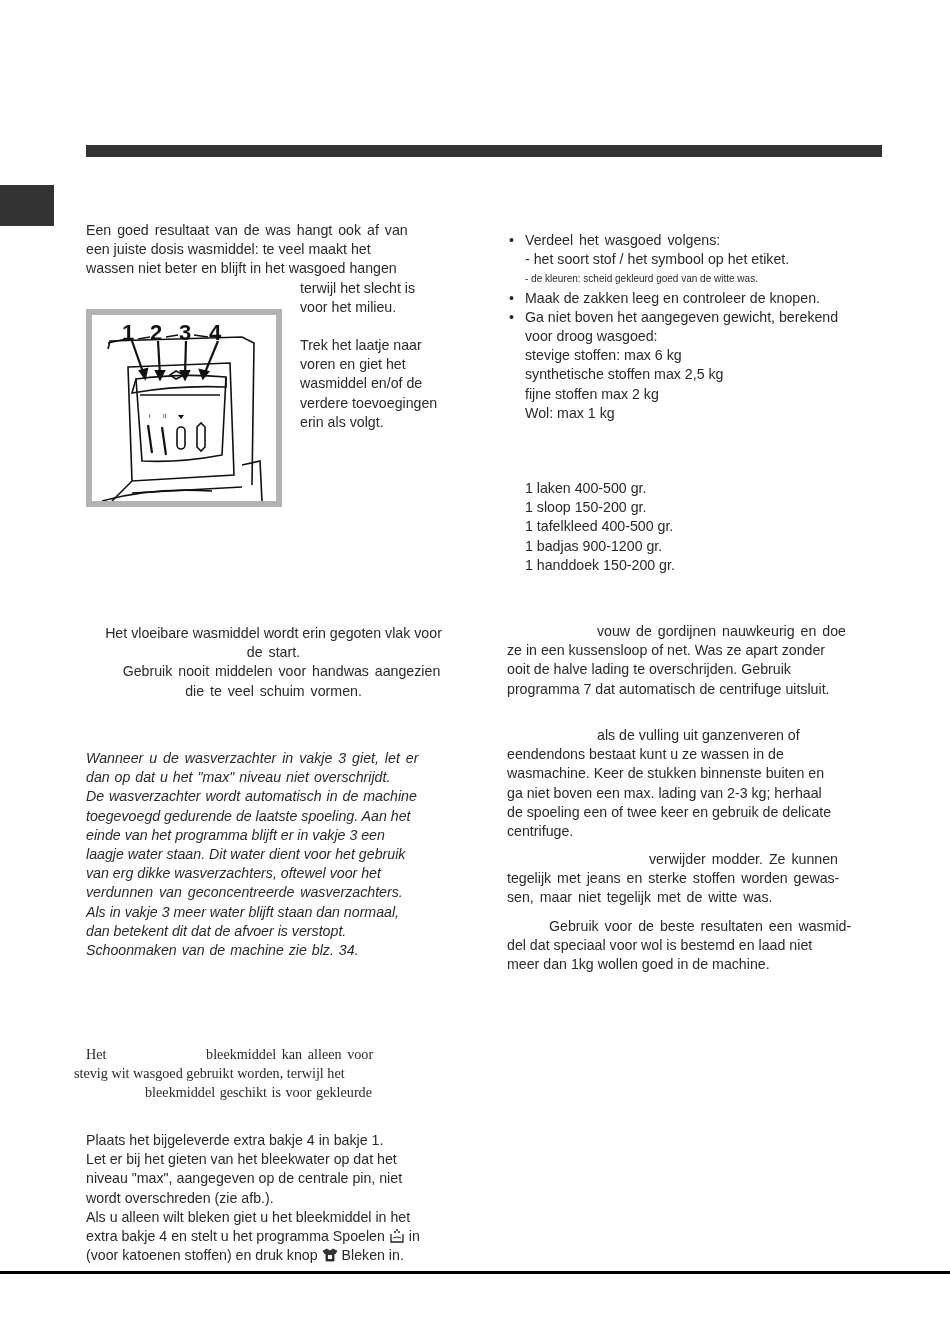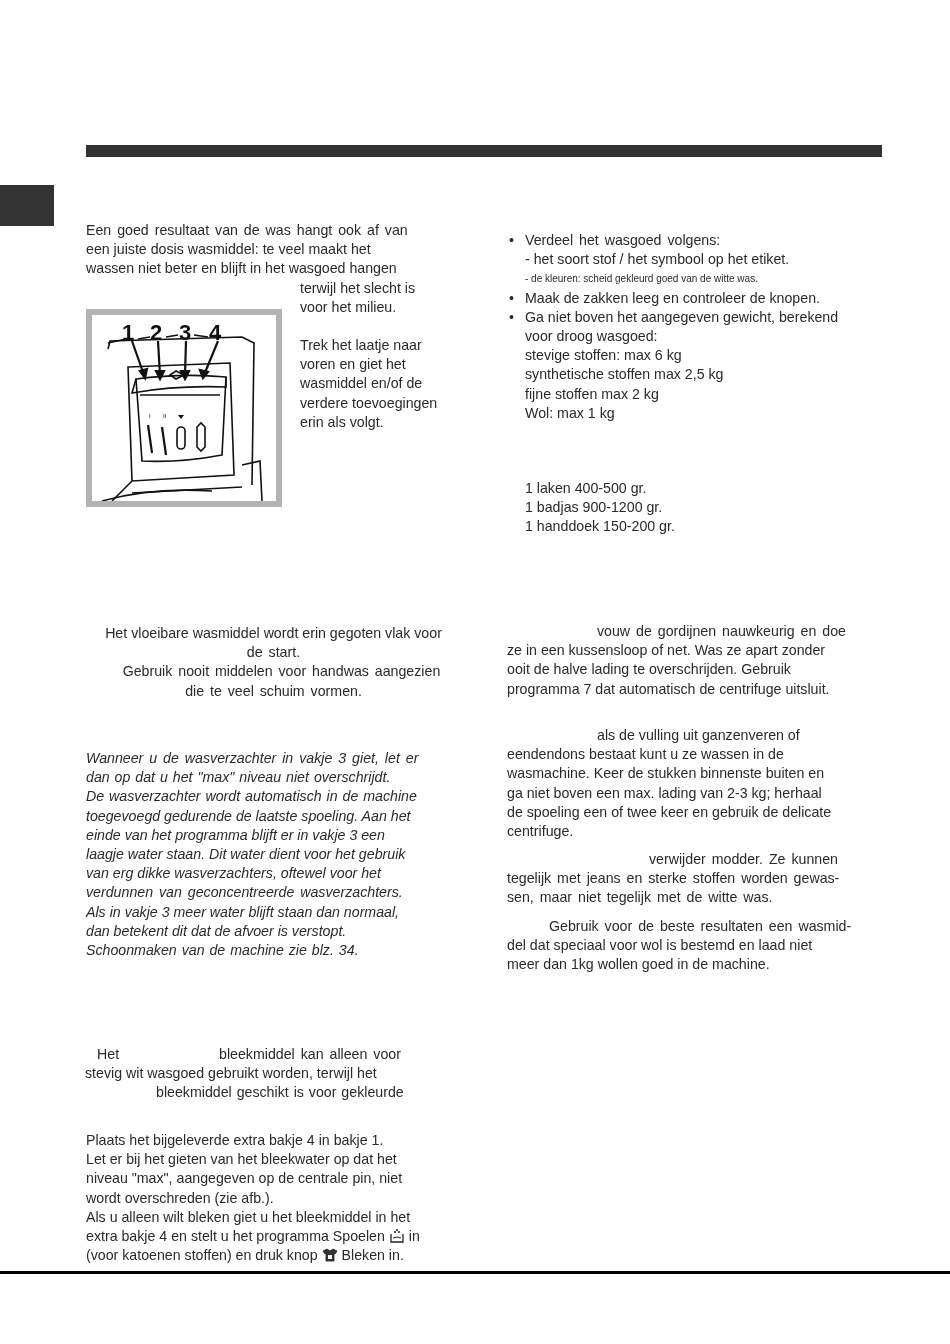--- a/index.html
+++ b/index.html
@@ -105,20 +105,22 @@
       <span class="line">stevige stoffen: max 6 kg</span>
       <span class="line">synthetische stoffen max 2,5 kg</span>
       <span class="line">fijne stoffen max 2 kg</span>
       <span class="line">Wol: max 1 kg</span>
     </li>
   </ul>
 </div>
 
 <div class="block" style="left:525px; top:459px; width:300px;margin-top:20px;">
   <span class="line">1 laken 400-500 gr.</span>
+  <span class="line">1 sloop 150-200 gr.</span>
+  <span class="line">1 tafelkleed 400-500 gr.</span>
   <span class="line">1 badjas 900-1200 gr.</span>
   <span class="line">1 handdoek 150-200 gr.</span>
 </div>
 
 <div class="block" style="left:86px; top:624px; width:375px;text-align:center;">
   <span class="line">Het vloeibare wasmiddel wordt erin gegoten vlak voor</span>
   <span class="line" style="word-spacing:2px">de start.</span>
   <span class="line" style="padding-left:16px; word-spacing:2px">Gebruik nooit middelen voor handwas aangezien</span>
   <span class="line" style="word-spacing:2px">die te veel schuim vormen.</span>
 </div>
@@ -130,21 +132,21 @@
   <span class="line">toegevoegd gedurende de laatste spoeling. Aan het</span>
   <span class="line">einde van het programma blijft er in vakje 3 een</span>
   <span class="line">laagje water staan. Dit water dient voor het gebruik</span>
   <span class="line">van erg dikke wasverzachters, oftewel voor het</span>
   <span class="line" style="word-spacing:2px">verdunnen van geconcentreerde wasverzachters.</span>
   <span class="line">Als in vakje 3 meer water blijft staan dan normaal,</span>
   <span class="line">dan betekent dit dat de afvoer is verstopt.</span>
   <span class="line" style="word-spacing:1px">Schoonmaken van de machine zie blz. 34.</span>
 </div>
 
-<div class="block" style="left:85px; top:1045px; width:375px;">
+<div class="block" style="left:74px; top:1045px; width:375px;font-family:Liberation Serif, serif;">
   <span class="line">
     <span style="padding-left:12px">Het</span>
     <span style="padding-left:96px; word-spacing:2px">bleekmiddel kan alleen voor</span>
   </span>
   <span class="line">stevig wit wasgoed gebruikt worden, terwijl het</span>
   <span class="line" style="padding-left:71px; word-spacing:1px">bleekmiddel geschikt is voor gekleurde</span>
 </div>
 
 <div class="block" style="left:86px; top:1131px; width:375px;">
   <span class="line">Plaats het bijgeleverde extra bakje 4 in bakje 1.</span>

